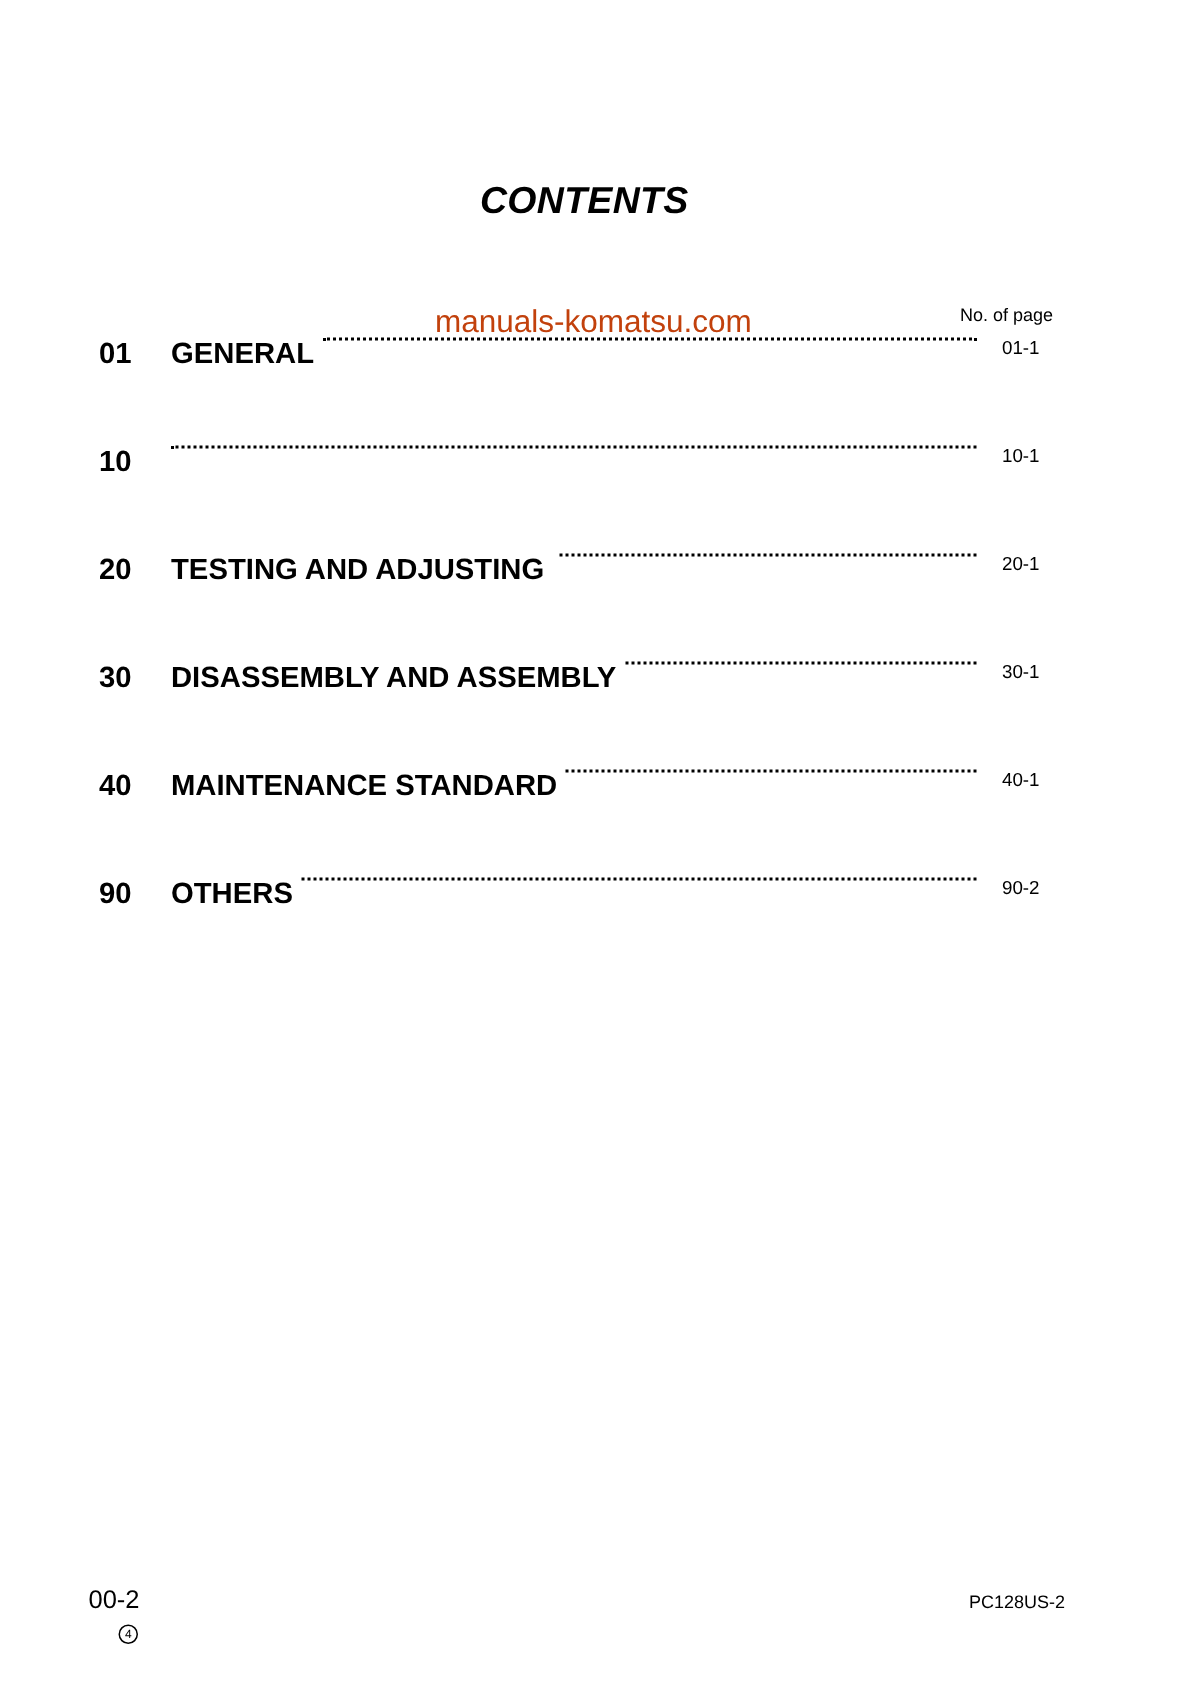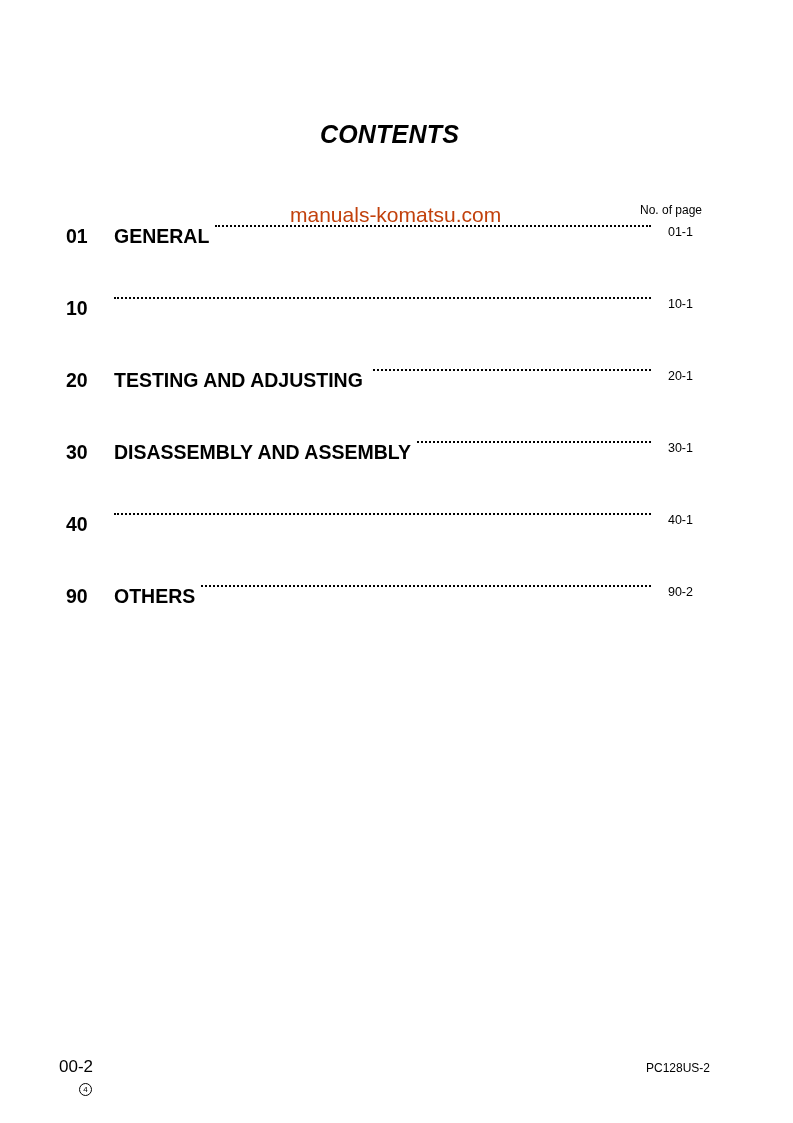--- a/index.html
+++ b/index.html
@@ -41,20 +41,21 @@
   <span class="page">20-1</span>
 </div>
 <div class="row" style="top:441px">
   <span class="num">30</span>
   <span class="label">DISASSEMBLY AND ASSEMBLY</span>
   <span class="dots"></span>
   <span class="page">30-1</span>
 </div>
 <div class="row" style="top:513px">
   <span class="num">40</span>
+  <span class="label">MAINTENANCE STANDARD</span>
   <span class="dots"></span>
   <span class="page">40-1</span>
 </div>
 <div class="row" style="top:585px">
   <span class="num">90</span>
   <span class="label">OTHERS</span>
   <span class="dots"></span>
   <span class="page">90-2</span>
 </div>
 

